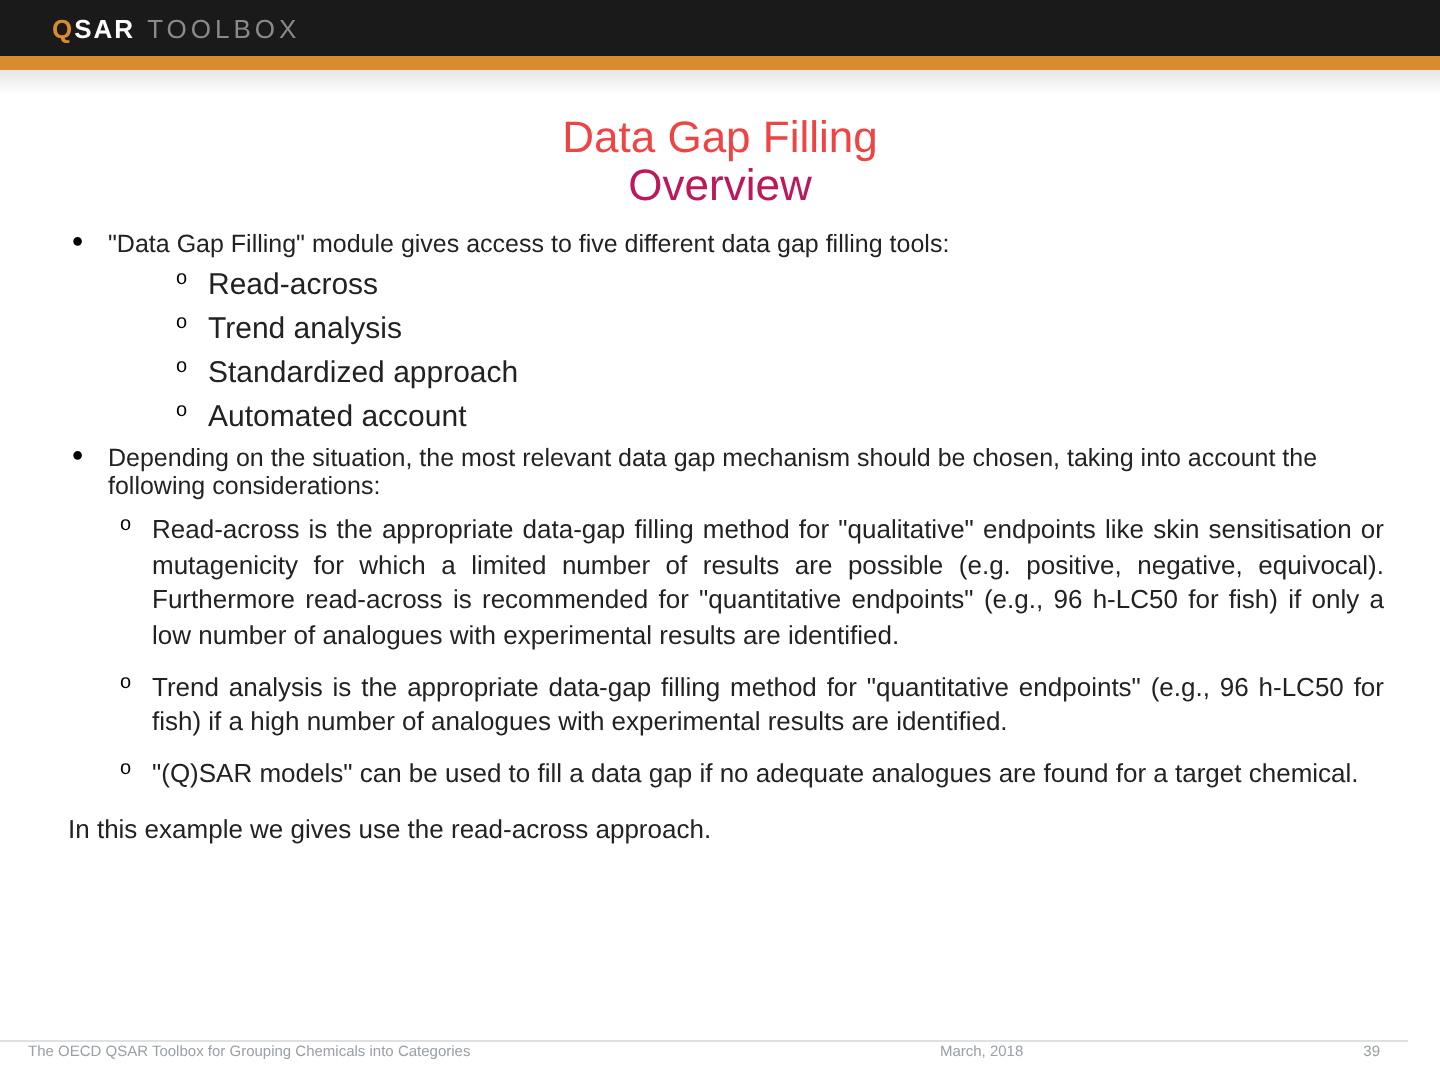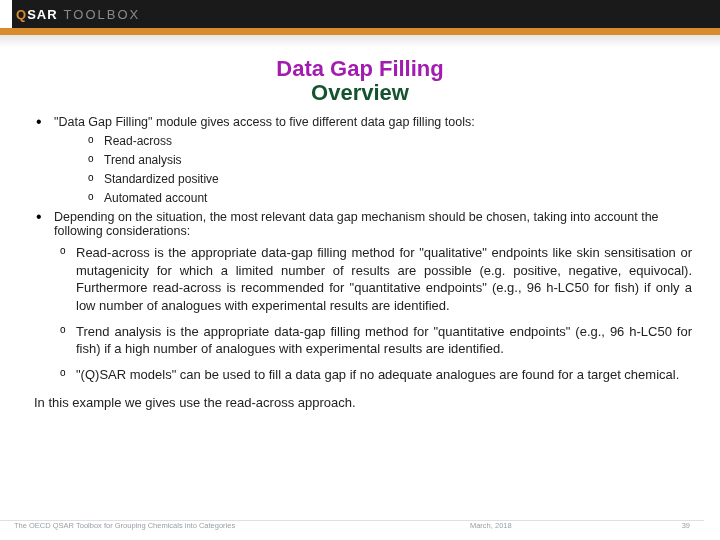--- a/index.html
+++ b/index.html
@@ -9,22 +9,21 @@
     font-family: Verdana, Arial, sans-serif;
     background: #fff;
     overflow: hidden;
     position: relative;
   }
   .header {
     background: #1a1a1a;
     height: 28px;
     display: flex;
     align-items: center;
-    padding-left: 4px;
-    margin-left: 12px;
+    padding-left: 26px;
   }
   .logo-qsar {
     color: #fff;
     font-weight: bold;
     font-size: 13px;
     letter-spacing: 1px;
   }
   .logo-qsar .q { color: #d98c2e; }
   .logo-toolbox {
     color: #8a8a8a;
@@ -42,29 +41,29 @@
   }
   .content {
     padding: 0 28px 0 28px;
   }
   .title-block {
     text-align: center;
     margin-top: 4px;
     margin-bottom: 10px;
   }
   .title-main {
-    color: #a21caf;
-    font-weight: bold;
+    color: #ef4444;
+    font-weight: normal;
     font-size: 22px;
     line-height: 1.1;
   }
   .title-sub {
-    color: #14532d;
+    color: #be185d;
     font-size: 22px;
-    font-weight: bold;
+    font-weight: normal;
     line-height: 1.1;
   }
   ul.bullets {
     list-style: none;
     padding-left: 0;
   }
   ul.bullets > li {
     position: relative;
     padding-left: 26px;
     font-size: 12.5px;
@@ -80,21 +79,21 @@
     color: #000;
   }
   ul.sub {
     list-style: none;
     padding-left: 30px;
     margin-top: 5px;
   }
   ul.sub > li {
     position: relative;
     padding-left: 20px;
-    font-size: 12px;
+    font-size: 15px;
     color: #222;
     margin-bottom: 5px;
   }
   ul.sub > li::before {
     content: "o";
     position: absolute;
     left: 4px;
     top: 0;
     font-size: 10px;
     color: #000;
@@ -159,21 +158,21 @@
     <div class="title-main">Data Gap Filling</div>
     <div class="title-sub">Overview</div>
   </div>
 
   <ul class="bullets">
     <li>
       <span>"Data Gap Filling" module gives access to five different data gap filling tools:</span>
       <ul class="sub">
         <li>Read-across</li>
         <li>Trend analysis</li>
-        <li>Standardized positive</li>
+        <li>Standardized approach</li>
         <li>Automated account</li>
       </ul>
     </li>
     <li>
       <span>Depending on the situation, the most relevant data gap mechanism should be chosen, taking into account the following considerations:</span>
       <ul class="sub2">
         <li>Read-across is the appropriate data-gap filling method for "qualitative" endpoints like skin sensitisation or mutagenicity for which a limited number of results are possible (e.g. positive, negative, equivocal). Furthermore read-across is recommended for "quantitative endpoints" (e.g., 96 h-LC50 for fish) if only a low number of analogues with experimental results are identified.</li>
         <li>Trend analysis is the appropriate data-gap filling method for "quantitative endpoints" (e.g., 96 h-LC50 for fish) if a high number of analogues with experimental results are identified.</li>
         <li>"(Q)SAR models" can be used to fill a data gap if no adequate analogues are found for a target chemical.</li>
       </ul>

